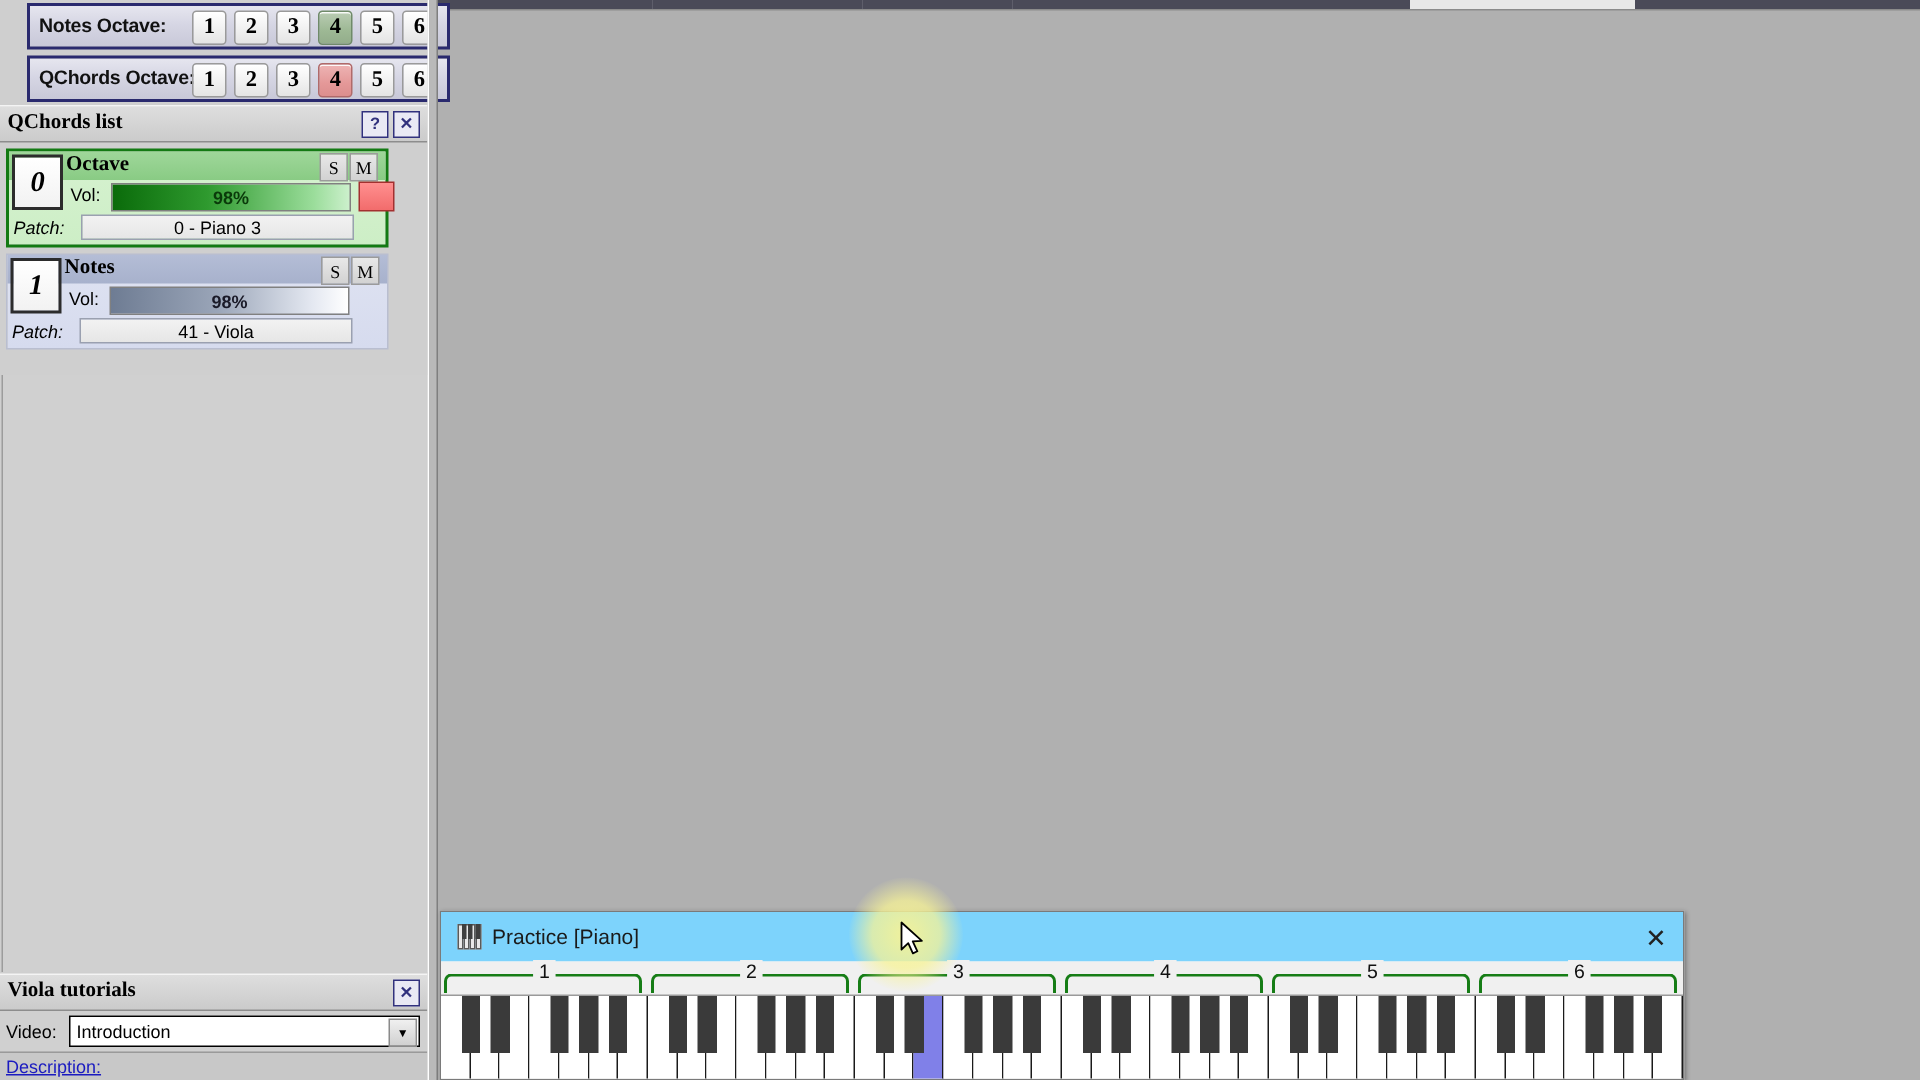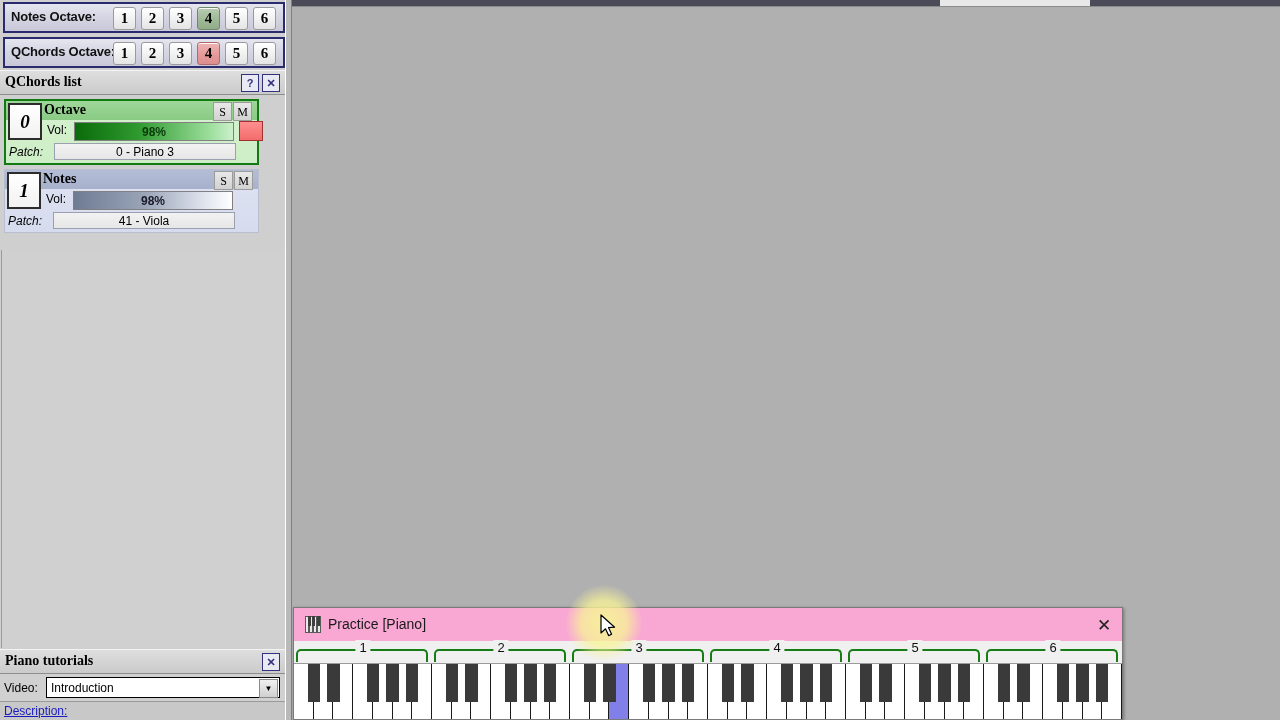--- a/index.html
+++ b/index.html
@@ -19,21 +19,21 @@
   #main-bg-line{position:absolute;left:290px;top:6px;width:990px;height:1px;background:#8b8b8b;}
 
   
   #left-panel{position:absolute;left:0;top:0;width:288px;height:720px;background:#d4d0c8;}
   #left-inner{position:absolute;left:0;top:0;width:285px;height:720px;background:#cfcfcf;
               border-right:1px solid #8f8f8f;}
   #left-divider{position:absolute;left:285px;top:0;width:5px;height:720px;background:#b9b9b9;
                 border-left:1px solid #ffffff;border-right:1px solid #7f7f7f;}
 
   
-  .octave-row{position:absolute;left:3px;width:282px;height:31px;
+  .octave-row{position:absolute;left:18px;width:282px;height:31px;
       background:linear-gradient(to bottom,#e6e6ef 0%,#d6d6e4 45%,#c8c8d8 100%);
       border:2px solid #2a2a6e;box-sizing:border-box;padding-left:12px;}
   #octave-notes{top:2px;}
   #octave-chords{top:37px;}
   .octave-label{position:absolute;left:6px;top:5px;font-size:13px;font-weight:600;
       color:#111;letter-spacing:-0.2px;font-family:"Liberation Sans",sans-serif;}
   .oct-btns{position:absolute;right:7px;top:3px;display:flex;gap:5px;}
   .oct-btn{width:21px;height:21px;border:1px solid #9a9a9a;border-radius:3px;
       background:linear-gradient(to bottom,#ffffff 0%,#f2f2f2 50%,#e4e4e4 100%);
       font-family:"Liberation Serif",serif;font-weight:bold;font-size:15px;
@@ -107,21 +107,21 @@
       background:linear-gradient(to bottom,#f0f0f0,#d0d0d0);border:1px solid #8a8a8a;
       display:flex;align-items:center;justify-content:center;font-size:8px;cursor:pointer;}
   #desc-row{position:relative;height:20px;background:#c8c8c8;border-top:1px solid #9a9a9a;}
   .desc-link{position:absolute;left:4px;top:2px;font-size:12px;color:#1b1bc0;
       text-decoration:underline;cursor:pointer;}
 
   
   #piano-win{position:absolute;left:293px;top:607px;width:830px;height:113px;
       background:#ffffff;border:1px solid #7a7a7a;box-shadow:1px 1px 3px rgba(0,0,0,.35);
       box-sizing:border-box;overflow:hidden;}
-  #piano-title{position:relative;height:33px;background:#f9a8d4;text-align:center;}
+  #piano-title{position:relative;height:33px;background:#7dd3fc;text-align:center;}
   #piano-icon{position:absolute;left:11px;top:8px;width:17px;height:17px;}
   #piano-icon .wk{position:absolute;top:0;width:4px;height:17px;background:#e9e9e9;border:1px solid #5a5a5a;box-sizing:border-box;}
   #piano-icon .bk{position:absolute;top:0;width:3px;height:10px;background:#3f3f3f;}
   #piano-title-text{position:absolute;left:34px;top:8px;font-size:14px;color:#1a1a1a;}
   #piano-close{position:absolute;right:6px;top:5px;width:24px;height:24px;
       display:flex;align-items:center;justify-content:center;font-size:17px;color:#222;cursor:pointer;}
   #octave-strip{position:relative;height:22px;background:#f0f0f0;border-bottom:1px solid #9a9a9a;}
   .oct-bracket{position:absolute;top:8px;height:13px;border:2px solid #167d16;border-bottom:none;
       border-radius:5px 5px 0 0;box-sizing:border-box;}
   .oct-num{position:absolute;top:-1px;font-size:13px;color:#111;background:#f0f0f0;
@@ -223,21 +223,21 @@
       </div>
     </div>
   </div>
 
   <div id="left-empty">
     <div id="left-empty-inner"></div>
   </div>
 
   <div id="video-panel">
     <div class="panel-head">
-      <span class="title">Piano tutorials</span>
+      <span class="title">Viola tutorials</span>
       <div class="btns">
         <div class="hbtn">✕</div>
       </div>
     </div>
     <div id="video-row">
       <span class="vid-lbl">Video:</span>
       <div class="vid-select">
         <span class="val">Introduction</span>
         <div class="vid-arrow">▼</div>
       </div>

